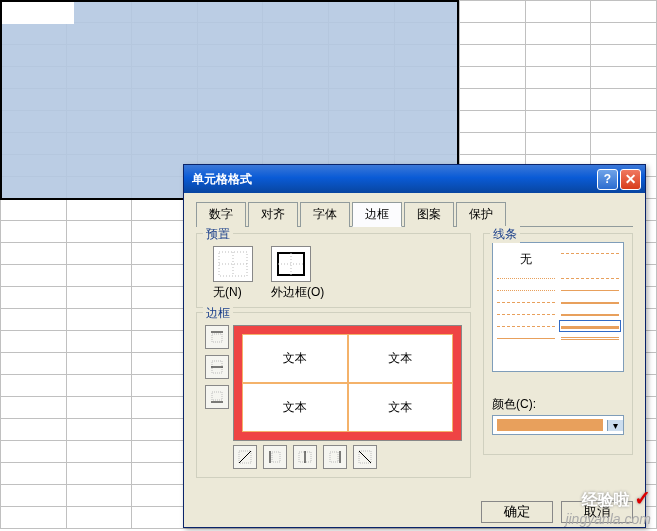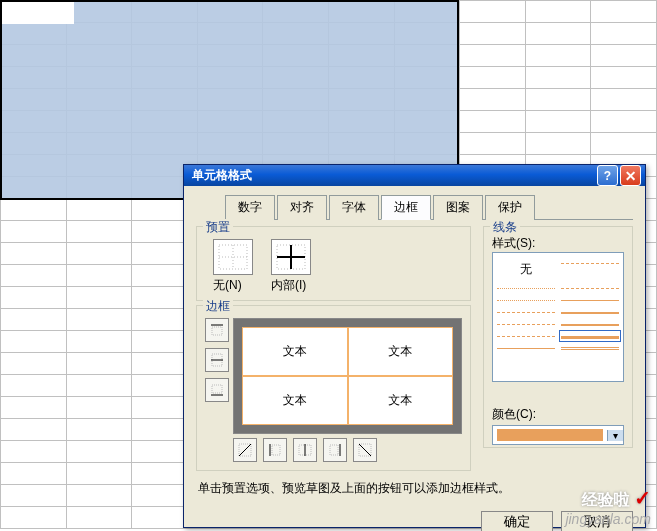--- a/index.html
+++ b/index.html
@@ -16,21 +16,21 @@
 .dialog { position: absolute; left: 183px; top: 164px; width: 463px; height: 364px; background: #ece9d8; border: 1px solid #0a246a; box-shadow: 2px 2px 5px rgba(0,0,0,0.3); display: flex; flex-direction: column; }
 .titlebar { height: 28px; background: linear-gradient(to bottom, #3b78d8, #0a5bd6 45%, #0845a0); display: flex; align-items: center; padding: 0 4px 0 8px; color: #fff; font-weight: bold; }
 .titlebar-text { flex: 1; }
 .tb-btn { width: 21px; height: 21px; margin-left: 2px; border-radius: 3px; display: flex; align-items: center; justify-content: center; font-family: Arial; font-weight: bold; }
 .tb-help { background: linear-gradient(#6fa3e8,#2c6dd0); border: 1px solid #fff; color: #fff; }
 .tb-close { background: linear-gradient(#f07860,#d83c1c); border: 1px solid #fff; color: #fff; font-size: 14px; }
 
 .body { flex: 1; padding: 8px 12px 6px 12px; position: relative; }
 
 
-.tabs { display: flex; border-bottom: 1px solid #919b9c; margin-bottom: 6px; margin-left: 29px; }
+.tabs { display: flex; border-bottom: 1px solid #919b9c; margin-bottom: 6px; }
 .tab { padding: 3px 12px; border: 1px solid #919b9c; border-bottom: none; background: #ece9d8; margin-right: 2px; position: relative; top: 1px; cursor: pointer; }
 .tab.active { background: #fcfcfe; border-bottom: 1px solid #fcfcfe; }
 
 
 .group { border: 1px solid #d0d0bf; padding: 8px 8px 4px 8px; margin-bottom: 4px; position: relative; }
 .group-title { position: absolute; top: -8px; left: 6px; background: #ece9d8; padding: 0 3px; color: #1a3f8b; }
 
 .layout { display: flex; gap: 12px; }
 .left-col { flex: 1; }
 .right-col { width: 150px; }
@@ -39,21 +39,21 @@
 .preset-row { display: flex; gap: 18px; padding: 4px 0 2px 8px; }
 .preset-item { text-align: left; cursor: pointer; }
 .preset-box { width: 40px; height: 36px; border: 1px solid #888; background: #fff; display: flex; align-items: center; justify-content: center; margin-bottom: 2px; }
 .preset-box svg { display: block; }
 
 
 .border-area { display: flex; gap: 4px; padding-top: 4px; }
 .side-btns { display: flex; flex-direction: column; gap: 6px; }
 .bbtn { width: 24px; height: 24px; border: 1px solid #888; background: #f5f5f0; display: flex; align-items: center; justify-content: center; cursor: pointer; }
 .bbtn svg { display: block; }
-.preview-box { flex: 1; height: 116px; border: 1px solid #888; background: #737373; position: relative; }
+.preview-box { flex: 1; height: 116px; border: 1px solid #888; background: #ef4444; position: relative; }
 .pv-grid { position: absolute; inset: 8px; background: #fff; }
 .pv-cell { position: absolute; display: flex; align-items: center; justify-content: center; border: 1px solid #f4b26a; }
 .pv-tl { left: 0; top: 0; width: 50%; height: 50%; }
 .pv-tr { right: 0; top: 0; width: 50%; height: 50%; }
 .pv-bl { left: 0; bottom: 0; width: 50%; height: 50%; }
 .pv-br { right: 0; bottom: 0; width: 50%; height: 50%; }
 .bottom-btns { display: flex; gap: 6px; padding-top: 4px; padding-left: 28px; }
 
 
 .style-list { height: 130px; border: 1px solid #7f9db9; background: #fff; padding: 4px; overflow: hidden; }
@@ -414,26 +414,26 @@
                     <rect x="1" y="1" width="28" height="24" fill="none" stroke="#bbb" stroke-dasharray="1 2"></rect>
                     <line x1="15" y1="1" x2="15" y2="25" stroke="#bbb" stroke-dasharray="1 2"></line>
                     <line x1="1" y1="13" x2="29" y2="13" stroke="#bbb" stroke-dasharray="1 2"></line>
                   </svg>
               </div>
               <div>无(N)</div>
             </div>
             <div class="preset-item">
               <div class="preset-box">
                 <svg width="30" height="26">
-                    <rect x="1" y="1" width="28" height="24" fill="none" stroke="#bbb" stroke-dasharray="1 2"></rect>
-                    <line x1="15" y1="1" x2="15" y2="25" stroke="#000" stroke-width="2"></line>
-                    <line x1="1" y1="13" x2="29" y2="13" stroke="#000" stroke-width="2"></line>
+                    <rect x="2" y="2" width="26" height="22" fill="none" stroke="#000" stroke-width="2"></rect>
+                    <line x1="15" y1="2" x2="15" y2="24" stroke="#bbb" stroke-dasharray="1 2"></line>
+                    <line x1="2" y1="13" x2="28" y2="13" stroke="#bbb" stroke-dasharray="1 2"></line>
                   </svg>
               </div>
-              <div>内部(I)</div>
+              <div>外边框(O)</div>
             </div>
           </div>
         </div>
 
         <div class="group" style="padding-bottom:8px;">
           <span class="group-title">边框</span>
           <div class="border-area">
             <div class="side-btns">
               <div class="bbtn">
                   <svg width="16" height="16">
@@ -494,21 +494,20 @@
                   <line x1="2" y1="2" x2="14" y2="14" stroke="#000"></line>
                 </svg>
               </div>
           </div>
         </div>
       </div>
 
       <div class="right-col">
         <div class="group" style="height:222px;">
           <span class="group-title">线条</span>
-          <div>样式(S):</div>
           <div class="style-list">
             <div class="style-row">
               <div class="style-none" style="flex:1">无</div>
               <div class="style-sample">
                   <div class="ln ln-dash"></div>
                 </div>
             </div>
             <div class="style-row">
               <div class="style-sample">
                   <div class="ln ln-dot"></div>
@@ -562,21 +561,20 @@
             <div>颜色(C):</div>
             <div class="color-swatch">
               <div class="swatch-fill"></div>
               <div class="swatch-arrow">▾</div>
             </div>
           </div>
         </div>
       </div>
     </div>
 
-    <div class="hint-text">单击预置选项、预览草图及上面的按钮可以添加边框样式。</div>
   </div>
 
   <div class="btn-row">
     <button class="btn">确定</button>
     <button class="btn">取消</button>
   </div>
 </div>
 
 <div class="watermark">
   <div class="wm-line1"><span>经验啦</span> <span class="wm-check">✓</span></div>

